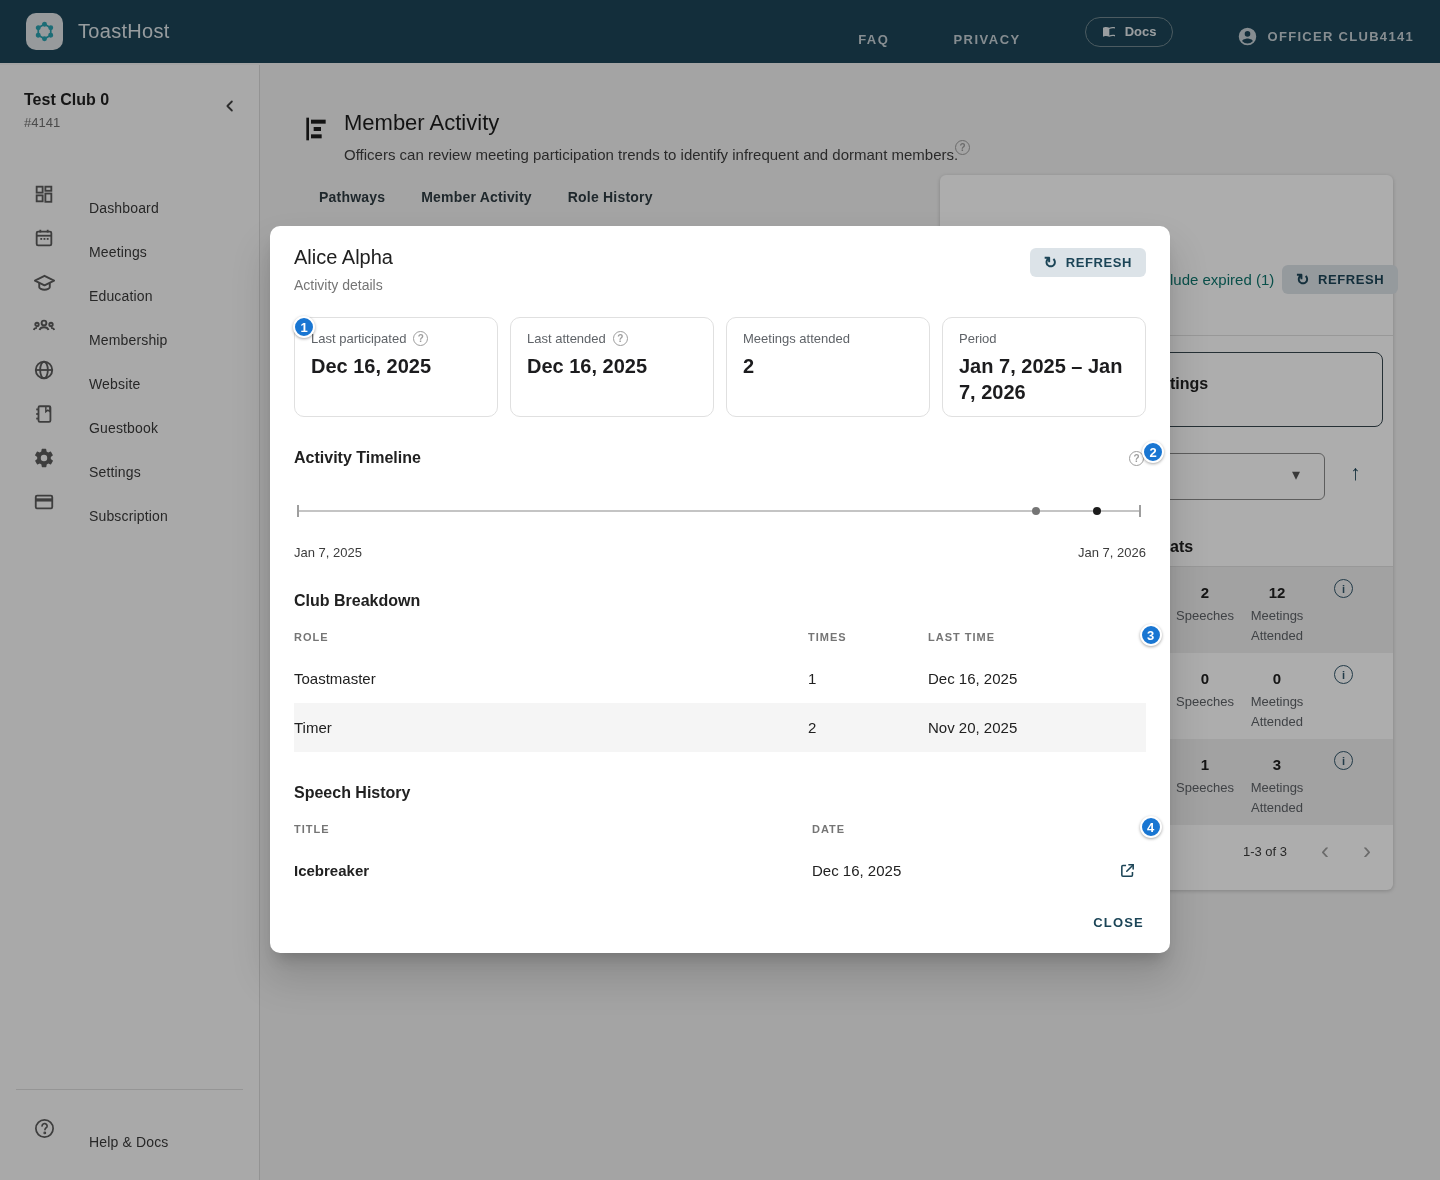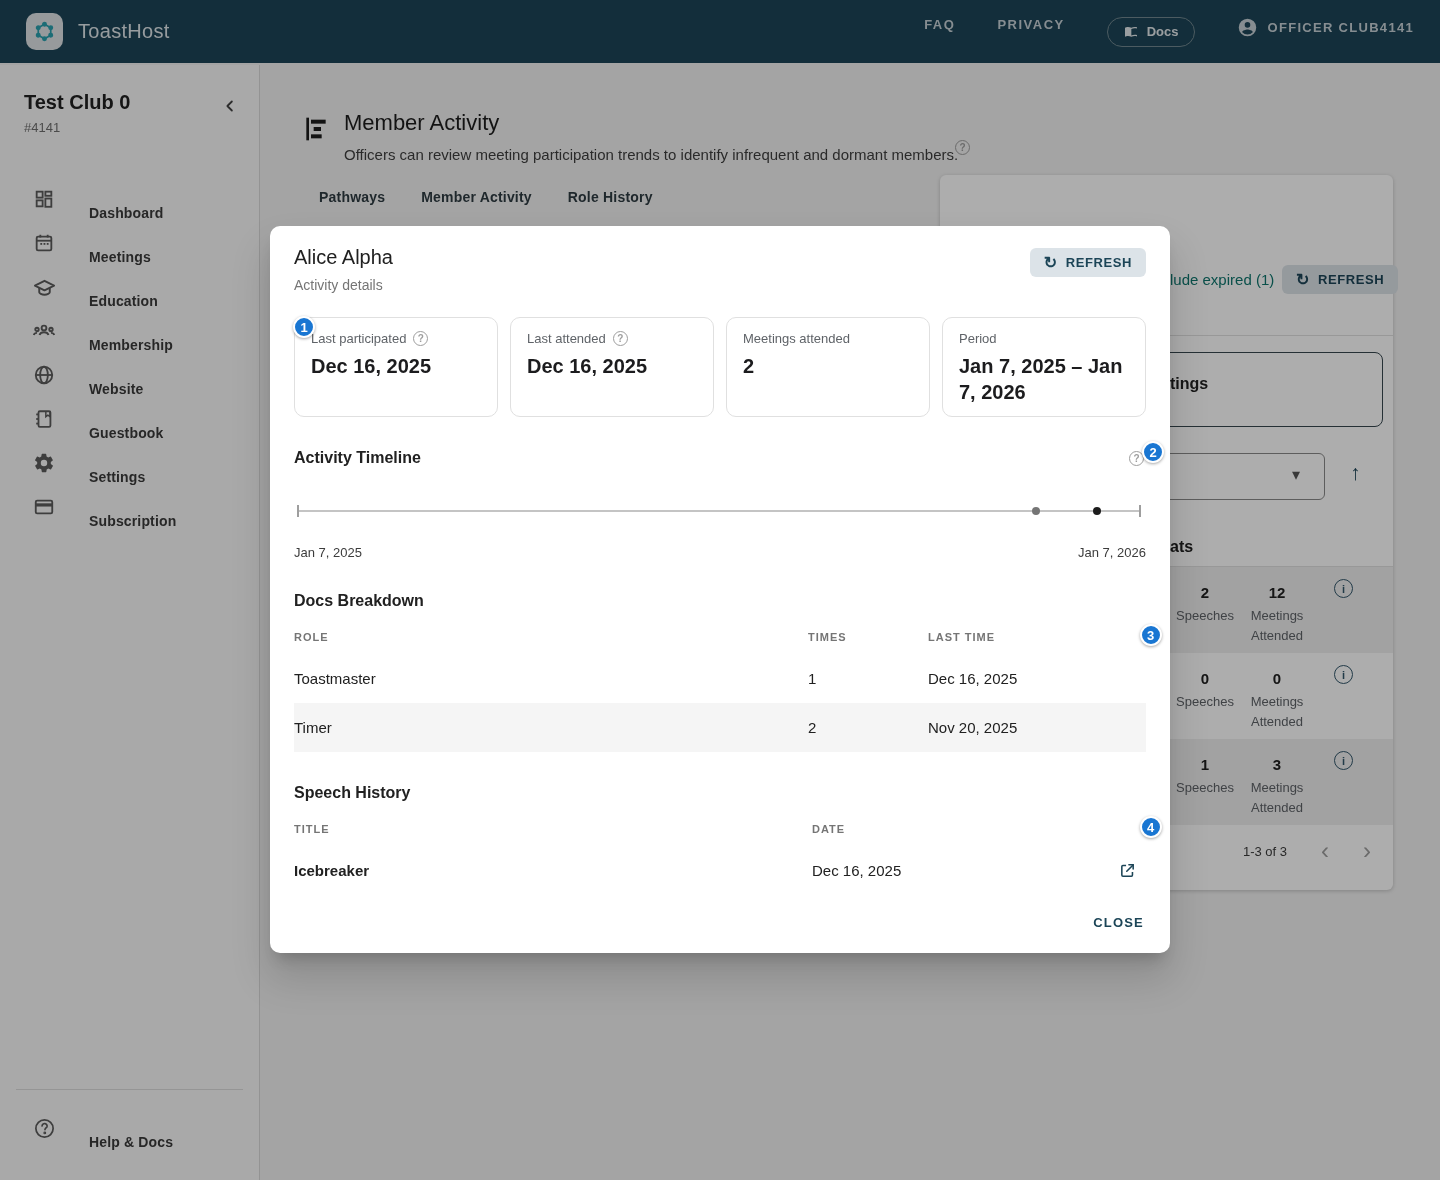--- a/index.html
+++ b/index.html
@@ -13,40 +13,40 @@
 
   
   .navbar {
     position:absolute; left:0; top:0; width:1440px; height:63px;
     background:#1c4557; display:flex; align-items:center; padding:0 26px; z-index:5;
   }
   .brand { display:flex; align-items:center; gap:15px; cursor:pointer; }
   .brand-box { width:37px; height:37px; background:#dfe3e6; border-radius:10px;
     display:flex; align-items:center; justify-content:center; }
   .brand-name { font-size:20px; color:#dfe6ea; letter-spacing:.3px; }
-  .nav-right { margin-left:auto; display:flex; align-items:flex-start; gap:42px; }
+  .nav-right { margin-left:auto; display:flex; align-items:flex-end; gap:64px; }
   .nav-link { font-size:13px; font-weight:bold; letter-spacing:1.5px; color:#c6d0d6; cursor:pointer; }
   .docs-pill { display:flex; align-items:center; gap:8px; border:1px solid #70868f;
     border-radius:17px; padding:6px 15px; color:#e4e9ec; font-size:13px; font-weight:bold; cursor:pointer; }
   .nav-user { display:flex; align-items:center; gap:10px; color:#c6d0d6;
     font-size:13px; font-weight:bold; letter-spacing:1.3px; cursor:pointer; }
 
   
   .sidebar {
     position:absolute; left:0; top:65px; width:260px; bottom:0;
     background:#fafafa; border-right:1px solid #d9d9d9; z-index:4;
   }
   .club-row { padding:26px 20px 0 24px; display:flex; align-items:flex-start; }
-  .club-name { font-size:20px; font-weight:bold; color:#212121; }
+  .club-name { font-size:16px; font-weight:bold; color:#212121; }
   .club-number { font-size:13px; color:#6f6f6f; margin-top:6px; }
   .collapse-btn { margin-left:auto; margin-top:6px; cursor:pointer; color:#424242; }
   .menu { margin-top:42px; }
   .menu-item { display:flex; align-items:center; height:44px; padding-left:32px; cursor:pointer; }
   .menu-item .mi-icon { width:24px; height:24px; color:#5c5c5c; display:flex; align-items:center; justify-content:center; }
-  .menu-item .mi-label { margin-left:33px; font-size:14px; font-weight:700; color:#3a3a3a; letter-spacing:.15px;margin-top:27px; }
+  .menu-item .mi-label { margin-left:33px; font-size:14px; font-weight:400; color:#3a3a3a; letter-spacing:.15px;margin-top:27px; }
   .sidebar-footer { position:absolute; left:0; right:0; bottom:0; padding-bottom:30px; }
   .sidebar-footer .divider { height:1px; background:#dcdcdc; margin:0 16px 16px; }
 
   
   .main { position:absolute; left:261px; top:65px; right:0; bottom:0; background:#f2f2f2; }
   .page-header { position:relative; padding:45px 0 0 40px; display:flex; }
   .ph-icon { width:32px; height:32px; color:#1d1d1d; margin-top:3px; }
   .ph-text { margin-left:11px; }
   .page-title { font-size:22px; font-weight:500; color:#1d1d1d; }
   .page-desc { font-size:15px; color:#3f3f3f; margin-top:10px; }
@@ -424,21 +424,21 @@
       <span class="slider-dot" style="left:86.6%; background:#757575;"></span>
       <span class="slider-dot" style="left:93.8%; background:#1c1c1c;"></span>
     </div>
     <div class="slider-labels">
       <span>Jan 7, 2025</span>
       <span>Jan 7, 2026</span>
     </div>
   </div>
 
   <div class="section">
-    <div class="section-title">Docs Breakdown</div>
+    <div class="section-title">Club Breakdown</div>
     <div class="tbl-head role-grid">
       <span>ROLE</span>
       <span class="cell-center">TIMES</span>
       <span class="cell-center">LAST TIME</span>
       <span class="num-badge" style="right:-16px; top:32px;">3</span>
     </div>
     <div class="tbl-row role-grid">
       <span>Toastmaster</span>
       <span class="cell-center">1</span>
       <span class="cell-center">Dec 16, 2025</span>

